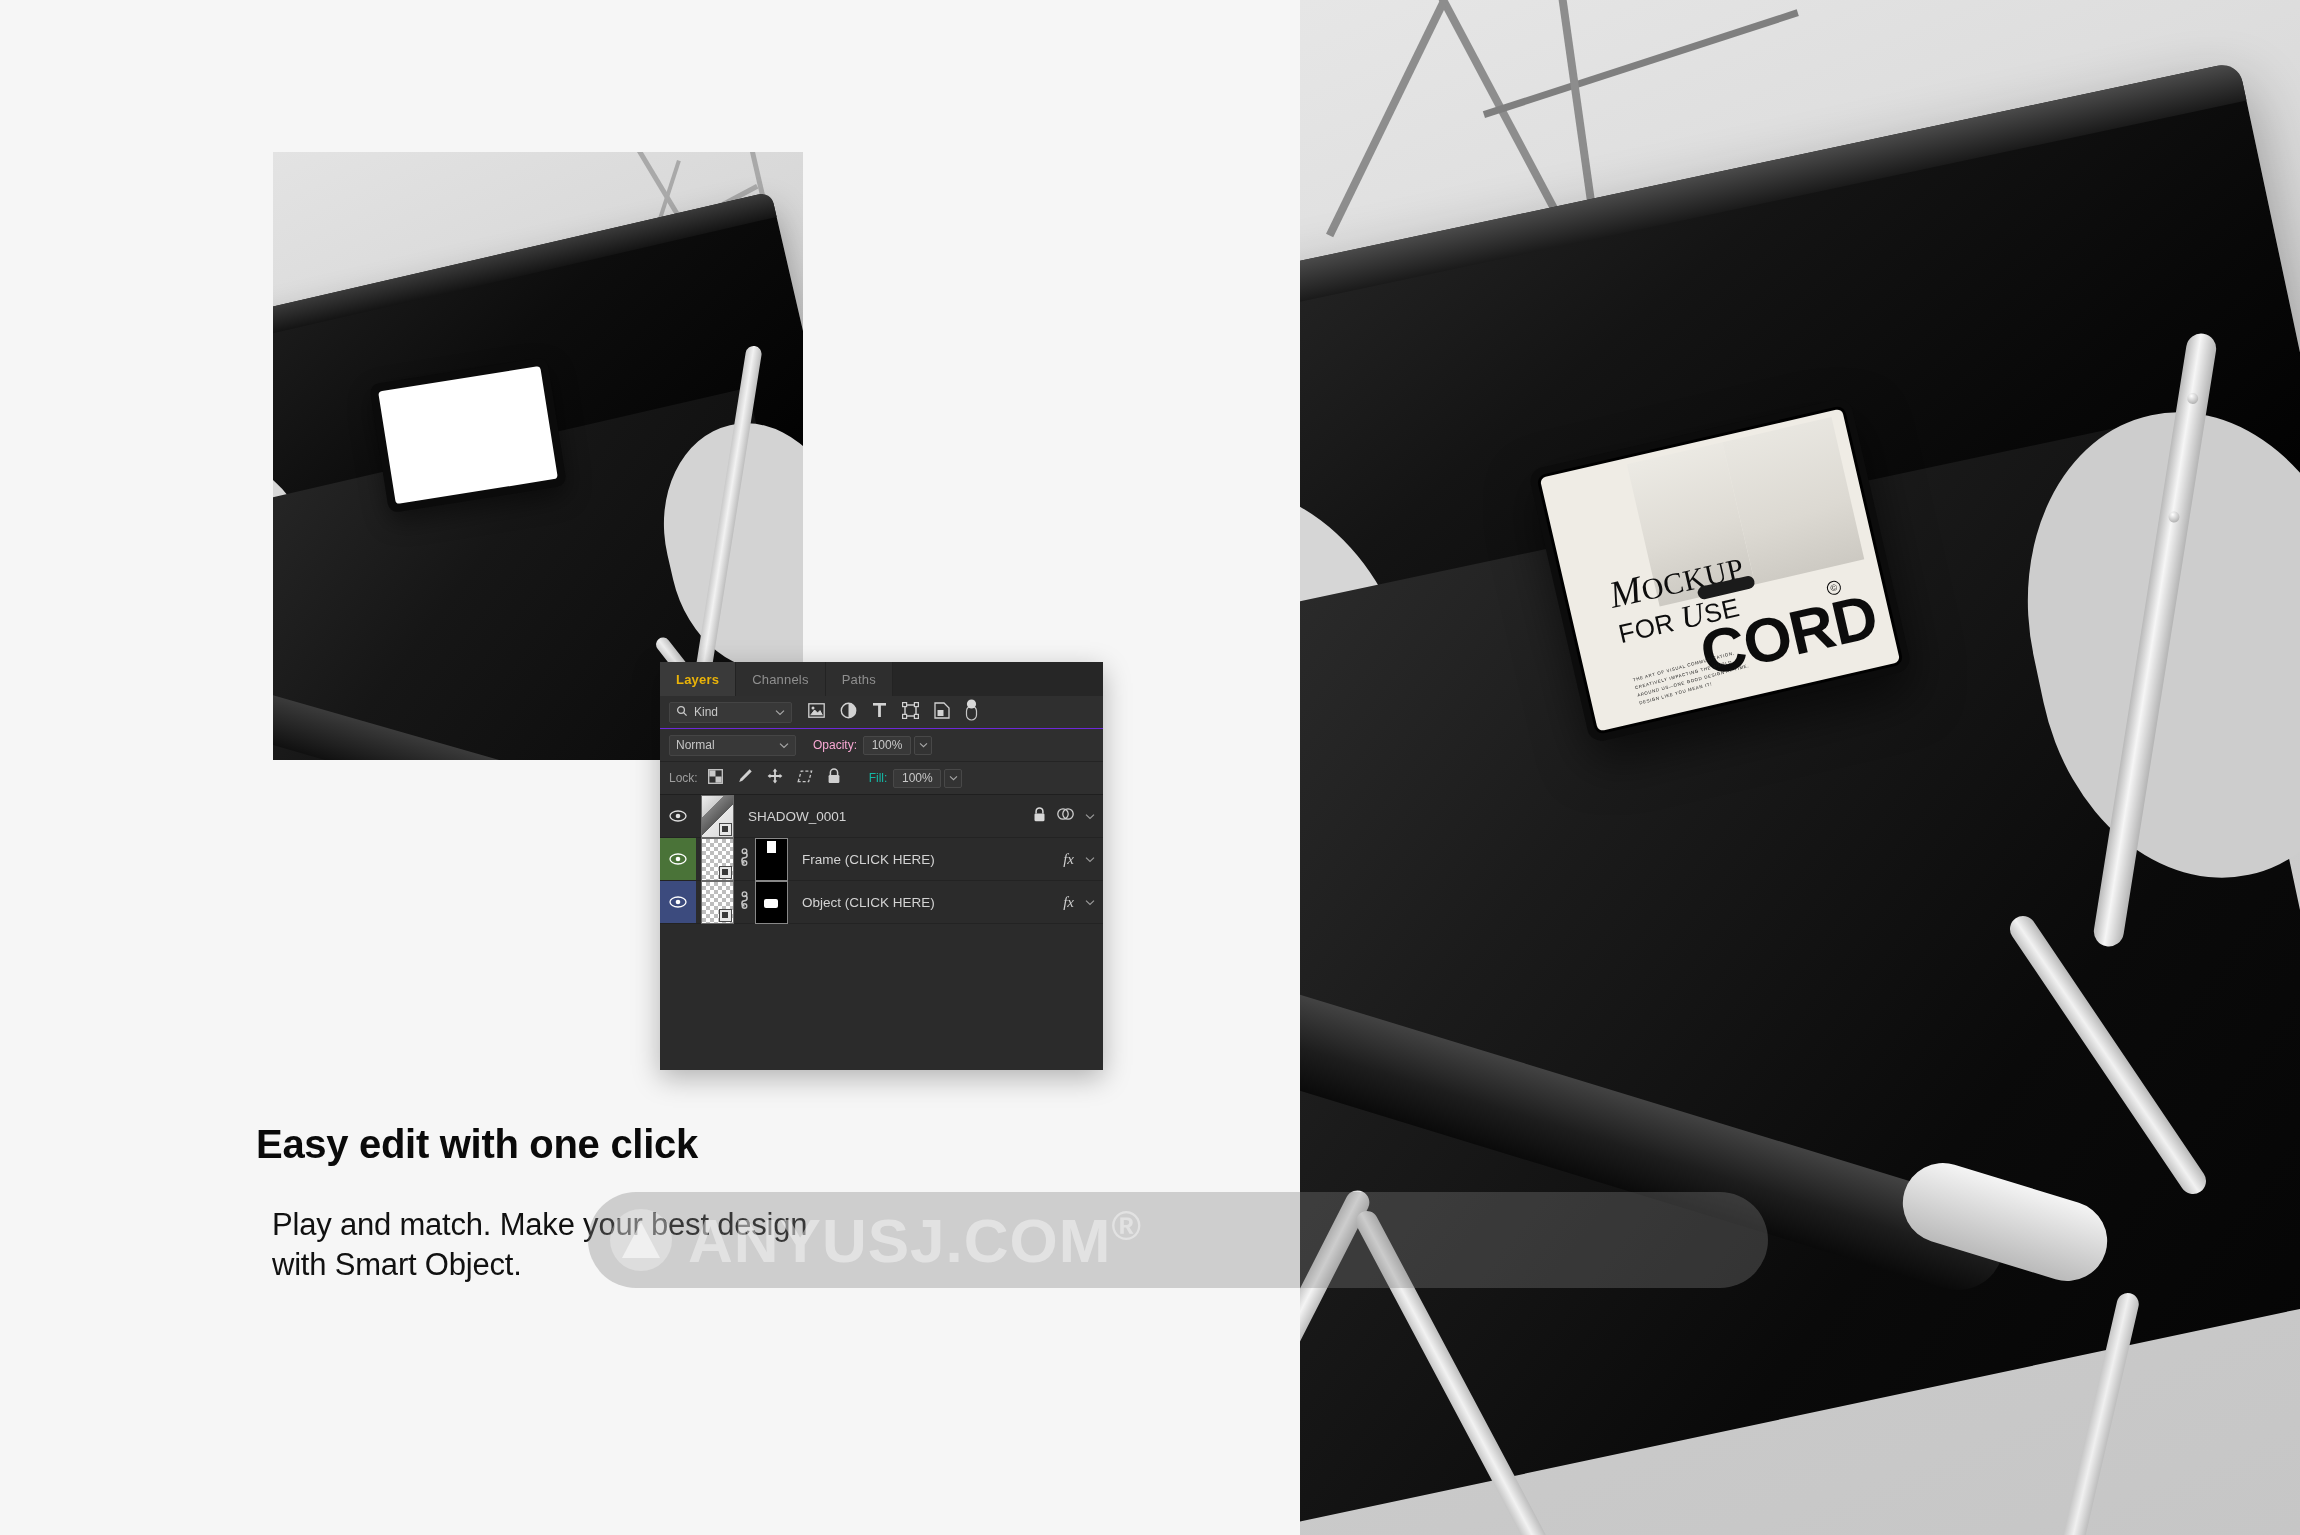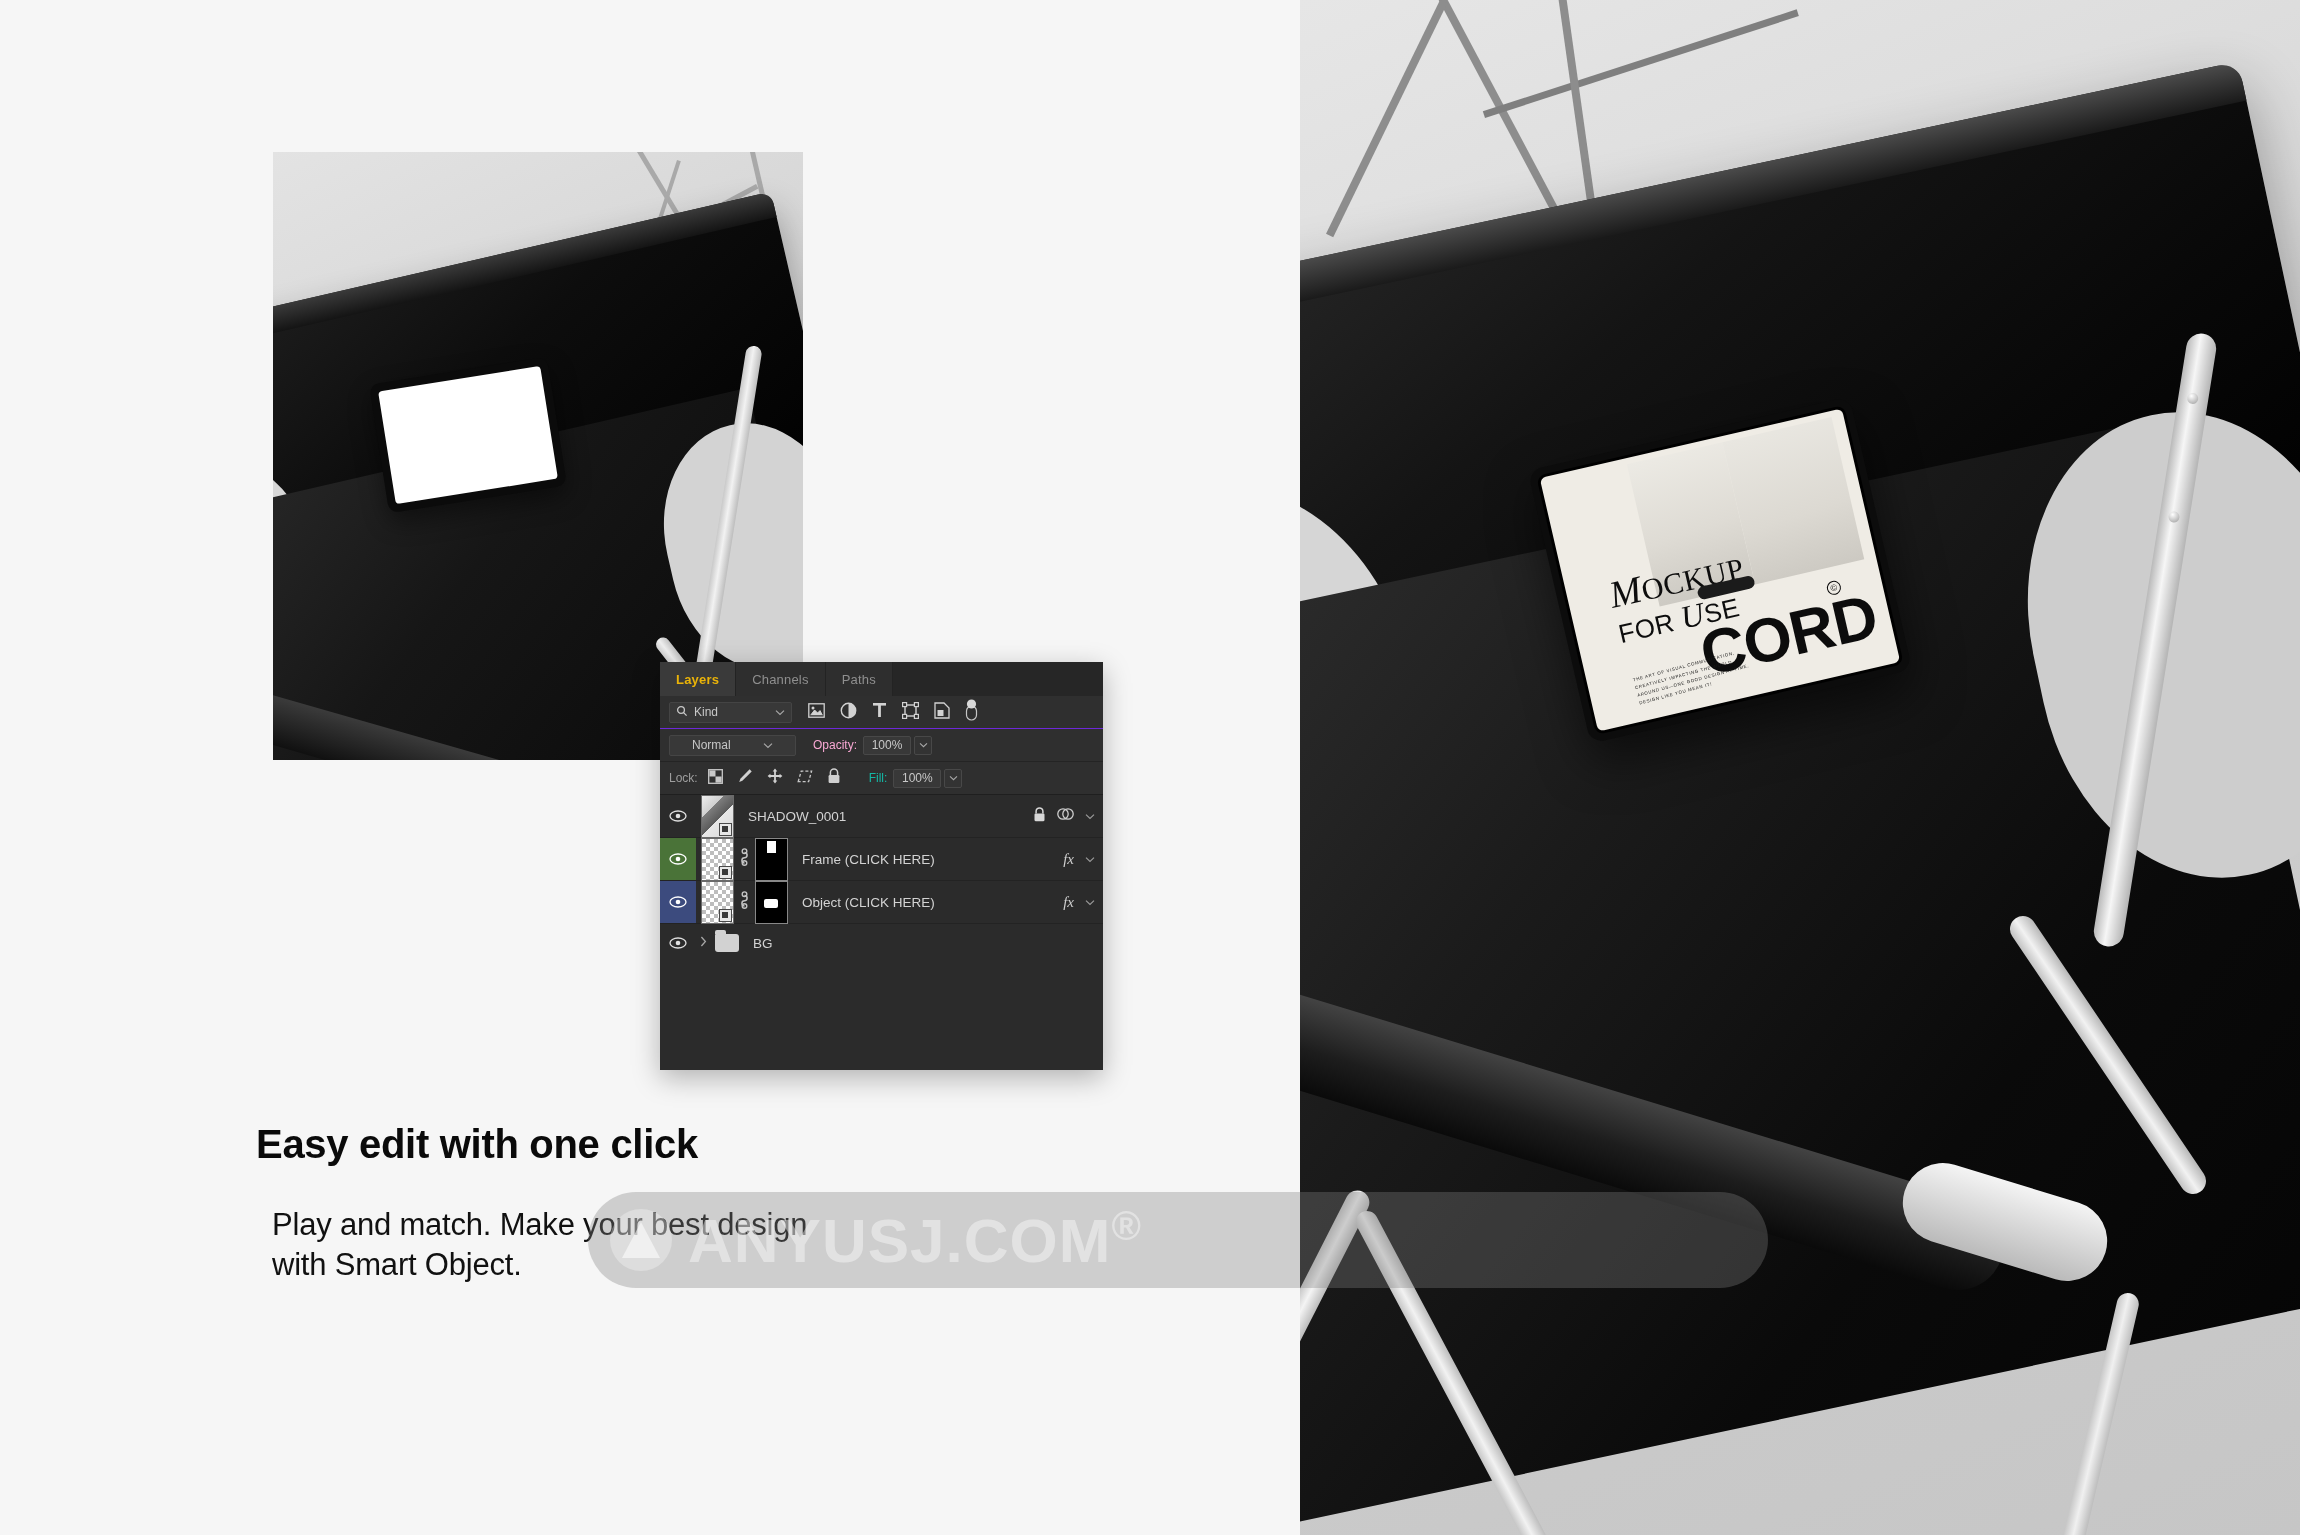--- a/index.html
+++ b/index.html
@@ -118,21 +118,21 @@
     height:21px; width:123px; padding:0 6px; font-size:12px; color:#c8c8c8;
   }
   .ps-kind .lbl { flex:1; }
   .ic { display:inline-block; vertical-align:middle; }
   .ps-ficons { display:flex; align-items:center; gap:15px; margin-left:16px; }
 
   .ps-blend { background:#2f2f2f; border-bottom:1px solid #242424; }
   .blend-select {
     background:#383838; border:1px solid #454545; border-radius:2px;
     height:21px; width:127px; display:flex; align-items:center;
-    padding:0 22px; font-size:12px; color:#c6c6c6;
+    padding:0 6px; font-size:12px; color:#c6c6c6;
   }
   .blend-select .lbl { flex:1; }
   .opk { margin-left:17px; font-size:12px; color:#f9a8d4; }
   .numbox {
     display:inline-flex; align-items:center; justify-content:center;
     background:#383838; border:1px solid #484848; border-radius:2px;
     height:19px; width:48px; font-size:12px; color:#c8c8c8; margin-left:6px;
   }
   .stepper {
     display:inline-flex; align-items:center; justify-content:center;
@@ -641,35 +641,20 @@
           <span class="lyr-right">
             <span class="fx-txt">fx</span>
             <span class="chev">
               <svg width="10" height="7" viewBox="0 0 10 7">
                   <polyline points="1,1.6 5,5.4 9,1.6" fill="none" stroke="#9a9a9a" stroke-width="1.2"></polyline>
                 </svg>
             </span>
           </span>
         </div>
 
-        <div class="group-row">
-          <div class="eye-cell">
-            <svg width="18" height="12" viewBox="0 0 18 12">
-                <ellipse cx="9" cy="6" rx="8" ry="5" fill="none" stroke="#e0e0e0" stroke-width="1.3"></ellipse>
-                <circle cx="9" cy="6" r="2.3" fill="#e0e0e0"></circle>
-              </svg>
-          </div>
-          <span class="grp-arrow">
-            <svg width="7" height="11" viewBox="0 0 7 11">
-                <polyline points="1.4,1 5.4,5.5 1.4,10" fill="none" stroke="#a6a6a6" stroke-width="1.3"></polyline>
-              </svg>
-          </span>
-          <span class="folder"></span>
-          <span class="lyr-name">BG</span>
-        </div>
       </div>
     </div>
 
     <div class="headline">Easy edit with one click</div>
     <div class="body-copy" style="white-space:pre-line;">Play and match. Make your best design
 with Smart Object.</div>
   </div>
 
   <div class="right-pane">
     <div class="r-bg"></div>

